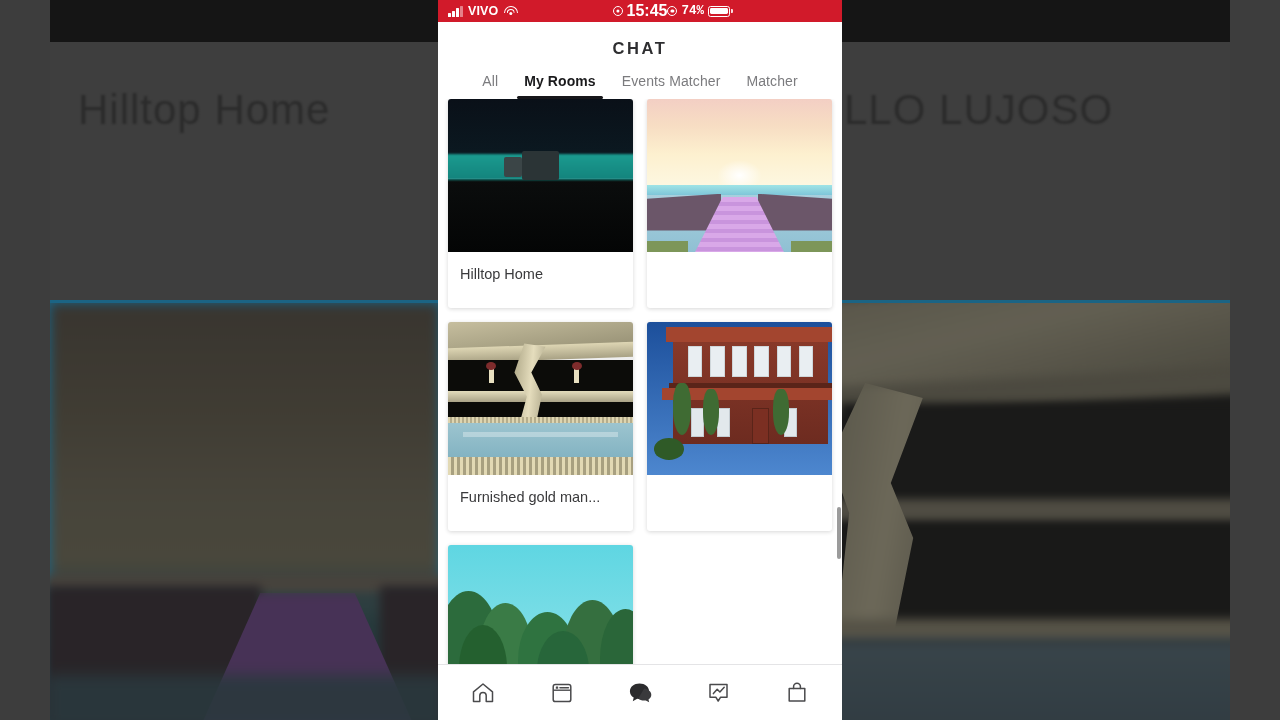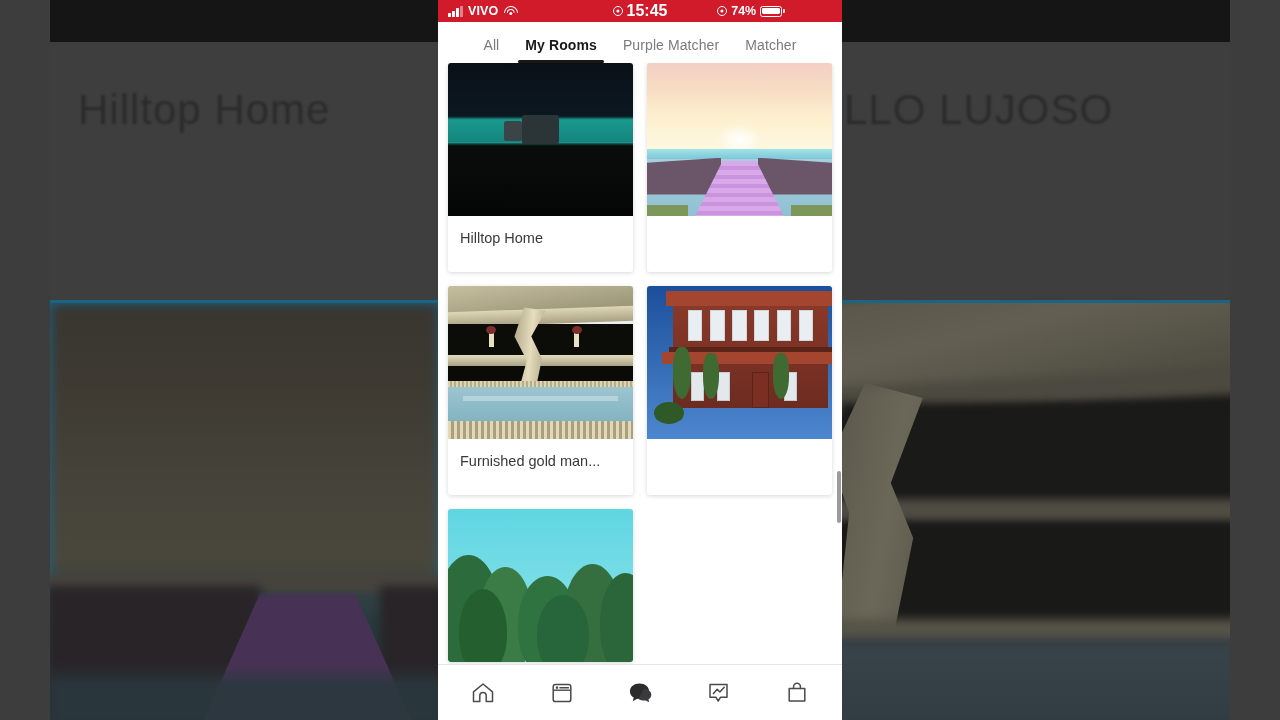--- a/index.html
+++ b/index.html
@@ -120,21 +120,21 @@
 
   
   .status-bar {
     height:22px; background:#D11A2A; color:#fff;
     display:flex; align-items:center; padding:0 10px;
     font-size:12.5px; font-weight:700; flex:0 0 auto;
     font-family:"Liberation Sans", sans-serif;
   }
   .sb-left  { display:flex; align-items:center; gap:5px; flex:1 1 0; }
   .sb-mid   { display:flex; align-items:center; gap:4px; flex:0 0 auto; }
-  .sb-right { display:flex; align-items:center; gap:4px; flex:1 1 0; justify-content:center; }
+  .sb-right { display:flex; align-items:center; gap:4px; flex:1 1 0; justify-content:flex-start;font-family:Liberation Mono, monospace; }
 
   .sig { display:flex; align-items:flex-end; gap:1.5px; height:11px; }
   .sig i { display:block; width:2.6px; background:#fff; border-radius:.5px; }
   .sig i:nth-child(1){ height:4px; }
   .sig i:nth-child(2){ height:6px; }
   .sig i:nth-child(3){ height:8.5px; }
   .sig i:nth-child(4){ height:11px; background:rgba(255,255,255,.45); }
 
   .carrier { font-size:12.5px; letter-spacing:.2px; }
 
@@ -372,25 +372,26 @@
       </div>
       <div class="sb-right">
         <span class="loc-dot"></span>
         <span class="batt-pct">74%</span>
         <span class="batt">
             <i></i>
           </span>
       </div>
     </div>
 
+    <div class="app-title">CHAT</div>
 
     <div class="tabs">
       <div class="tab">All</div>
       <div class="tab active">My Rooms</div>
-      <div class="tab">Purple Matcher</div>
+      <div class="tab">Events Matcher</div>
       <div class="tab">Matcher</div>
     </div>
 
     <div class="grid-wrap">
       <div class="grid">
 
         <div class="card">
           <div class="thumb t-hilltop">
             <div class="sky"></div>
               <div class="ground"></div>

